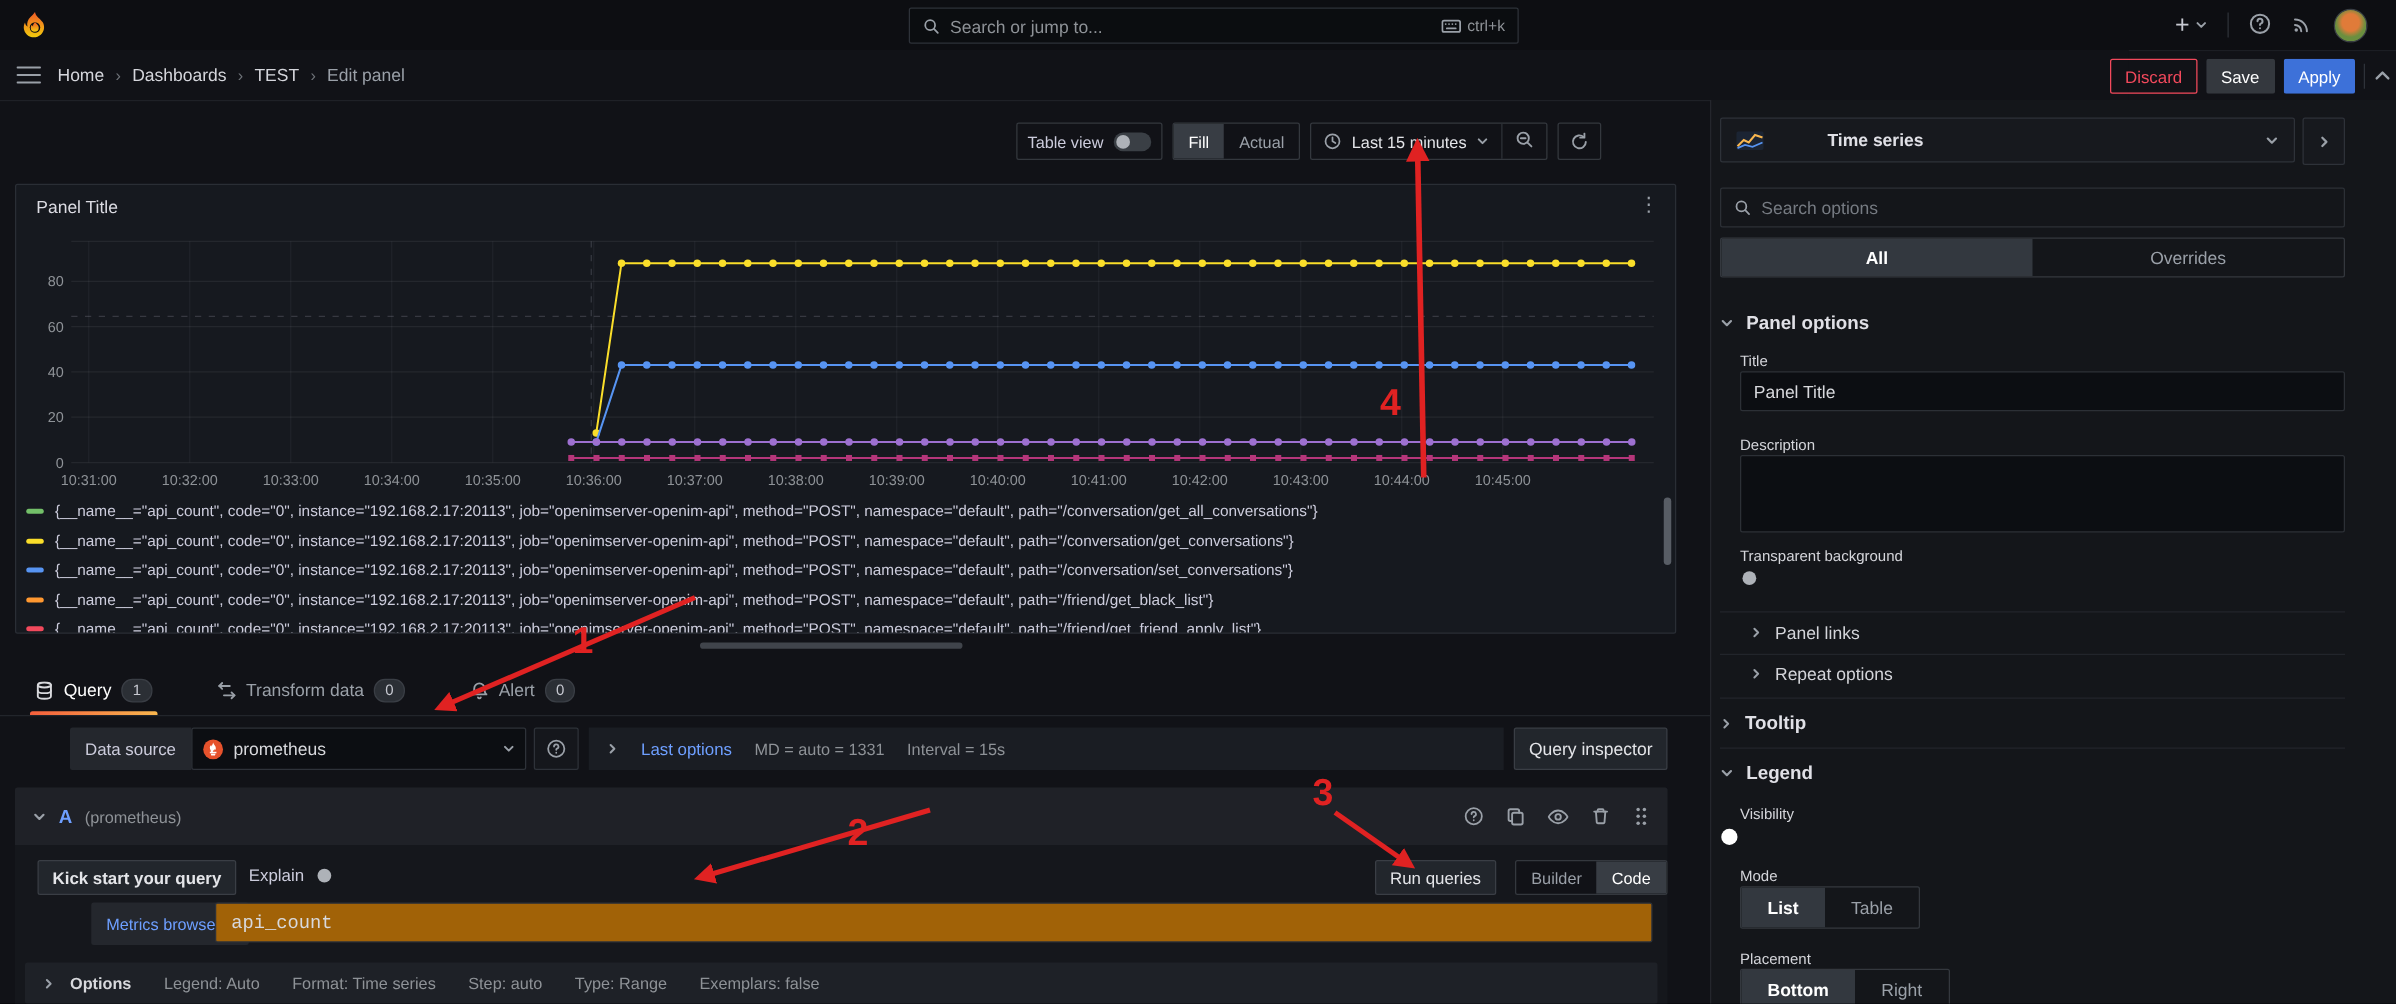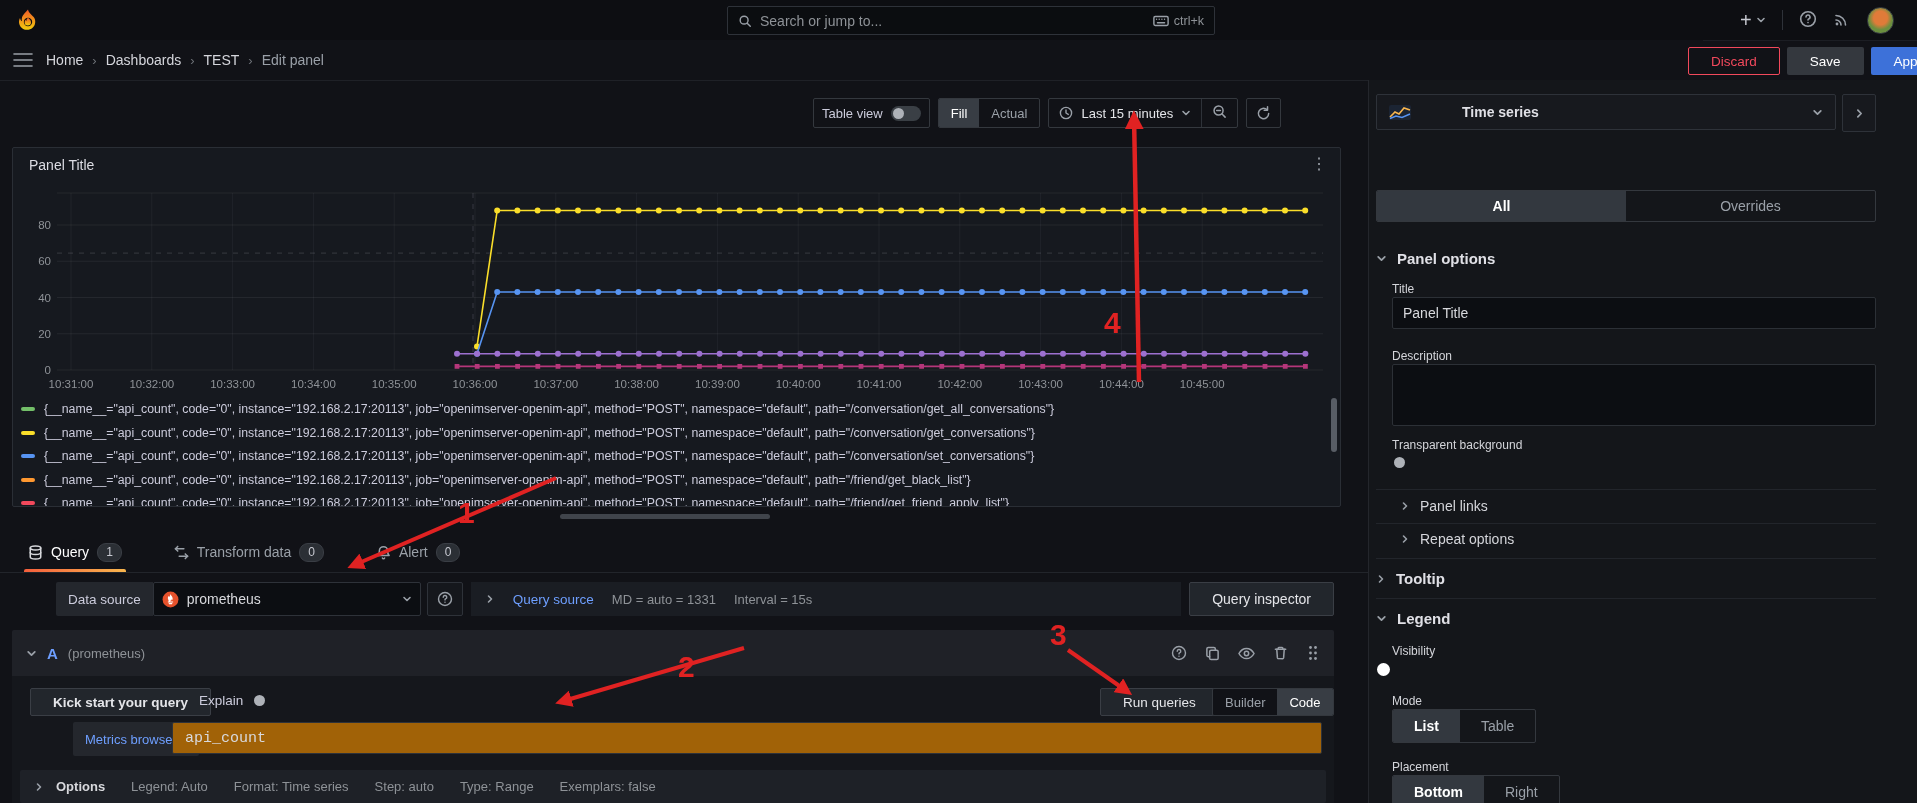--- a/index.html
+++ b/index.html
@@ -15,21 +15,21 @@
   .searchbox .ph{color:#8e9297;font-size:14px;flex:1;}
   .kbd{color:#8e9297;font-size:12.5px;display:flex;align-items:center;gap:5px;}
   .navbtn{color:#c7c9d1;font-size:18px;}
   .divv{width:1px;height:20px;background:#2e3239;}
   .avatar{width:25px;height:25px;border-radius:50%;background:radial-gradient(circle at 50% 40%,#e07b39 0 35%,#6b8f3f 60%);border:1px solid #3a3f45;}
   
   .subnav{left:0;top:40px;width:1703px;height:40px;background:#111217;border-bottom:1px solid #1f2127;}
   .crumb{font-size:14px;color:#d5d6dc;}
   .crumb.dim{color:#9aa0a8;}
   .crumbsep{color:#6e7278;font-size:13px;padding:0 9px;}
-  .btn{display:inline-flex;align-items:center;justify-content:center;height:26px;padding:0 22px;
+  .btn{display:inline-flex;align-items:center;justify-content:center;height:26px;padding:0 11px;
        border-radius:2px;font-size:13.5px;font-weight:500;border:1px solid transparent;cursor:pointer;}
   .btn.destructive{color:#f2495c;border-color:#f2495c;background:transparent;}
   .btn.secondary{background:#34383e;color:#fff;}
   .btn.primary{background:#3d71d9;color:#fff;}
   .btn.ghost{background:#22262c;border:1px solid #3a3e45;color:#e4e5e9;}
   
   .seg{display:flex;border:1px solid #34383e;border-radius:2px;background:#111217;overflow:hidden;height:28px;}
   .seg>div{padding:0 12px;display:flex;align-items:center;font-size:13px;color:#9aa0a8;font-weight:500;}
   .seg>div.sel{background:#383d44;color:#fff;}
   .toolgroup{display:flex;align-items:center;border:1px solid #34383e;border-radius:2px;height:28px;
@@ -523,21 +523,21 @@
       <svg class="ic" width="16" height="16" viewBox="0 0 18 18">
           <circle cx="9" cy="9" r="7.3"></circle>
           <path d="M7 7a2 2 0 1 1 2.6 1.9c-.5.2-.6.6-.6 1.1"></path>
           <line x1="9" y1="12.5" x2="9" y2="12.6"></line>
         </svg>
     </span>
     <span class="dsbar" style="margin-left:8px;">
       <svg class="ic" width="10" height="10" viewBox="0 0 10 10">
           <polyline points="3.5,2 6.5,5 3.5,8"></polyline>
         </svg>
-      <span class="linkblue">Query source</span>
+      <span class="linkblue">Last options</span>
       <span class="dim" style="font-size:13px;">MD = auto = 1331</span>
       <span class="dim" style="font-size:13px;">Interval = 15s</span>
     </span>
     <span class="btn ghost" style="height:32px;margin-left:8px;font-size:14px;">Query inspector</span>
   </div>
 
   
   <div class="abs qcard">
     <div class="qhead">
       <svg class="ic" width="11" height="11" viewBox="0 0 10 10">
@@ -615,20 +615,27 @@
     <svg class="ic" width="11" height="11" viewBox="0 0 10 10">
         <polyline points="2,3.5 5,6.5 8,3.5"></polyline>
       </svg>
   </div>
   <div class="abs sb-box" style="left:1842px;top:94px;width:32px;height:36px;justify-content:center;">
     <svg class="ic" width="11" height="11" viewBox="0 0 10 10">
         <polyline points="3.5,2 6.5,5 3.5,8"></polyline>
       </svg>
   </div>
 
+  <div class="abs sb-input" style="left:1376px;top:150px;width:500px;height:32px;background:transparent;gap:8px;">
+    <svg class="ic" width="14" height="14" viewBox="0 0 16 16">
+        <circle cx="7" cy="7" r="4.5"></circle>
+        <line x1="10.5" y1="10.5" x2="14" y2="14"></line>
+      </svg>
+    <span style="color:#767b82;">Search options</span>
+  </div>
 
   <div class="segsm" style="left:1376px;top:190px;width:500px;box-sizing:border-box;">
     <div class="sel" style="flex:1;justify-content:center;">All</div>
     <div style="flex:1;justify-content:center;">Overrides</div>
   </div>
 
   <div class="sb-section" style="left:1376px;top:250px;">
     <svg class="ic" width="11" height="11" viewBox="0 0 10 10">
         <polyline points="2,3.5 5,6.5 8,3.5"></polyline>
       </svg>

